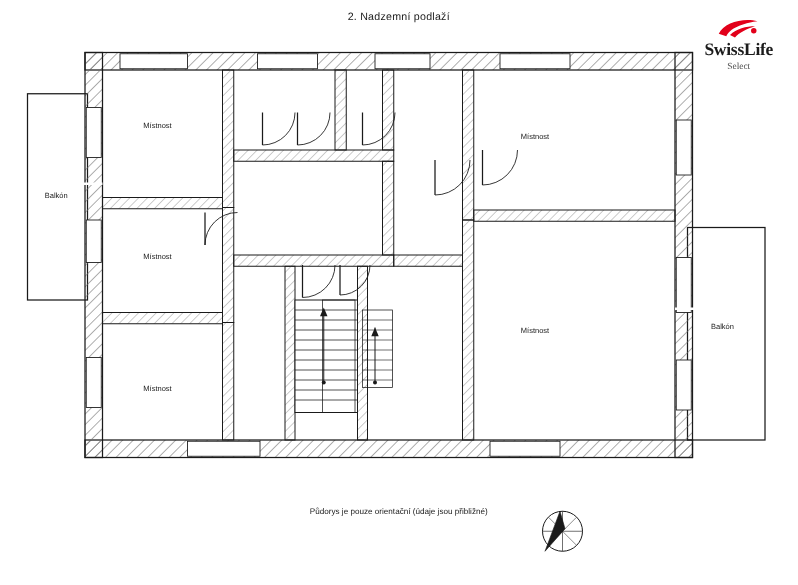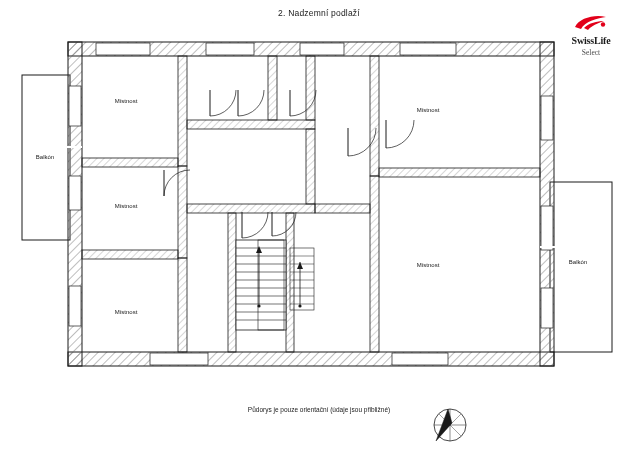--- a/index.html
+++ b/index.html
@@ -46,21 +46,21 @@
     text-align: center;
   }
   #logo .mark {
     position: relative;
     width: 36px;
     height: 18px;
     margin: 0 auto 2px auto;
   }
   #logo .brand {
     font-family: "Liberation Serif", serif;
-    font-size: 10px;
+    font-size: 14px;
     font-weight: bold;
     color: #1b1b1b;
     line-height: 14px;
     letter-spacing: -0.2px;
   }
   #logo .sub {
     font-family: "Liberation Serif", serif;
     font-size: 7.5px;
     color: #4a4a4a;
     line-height: 10px;

